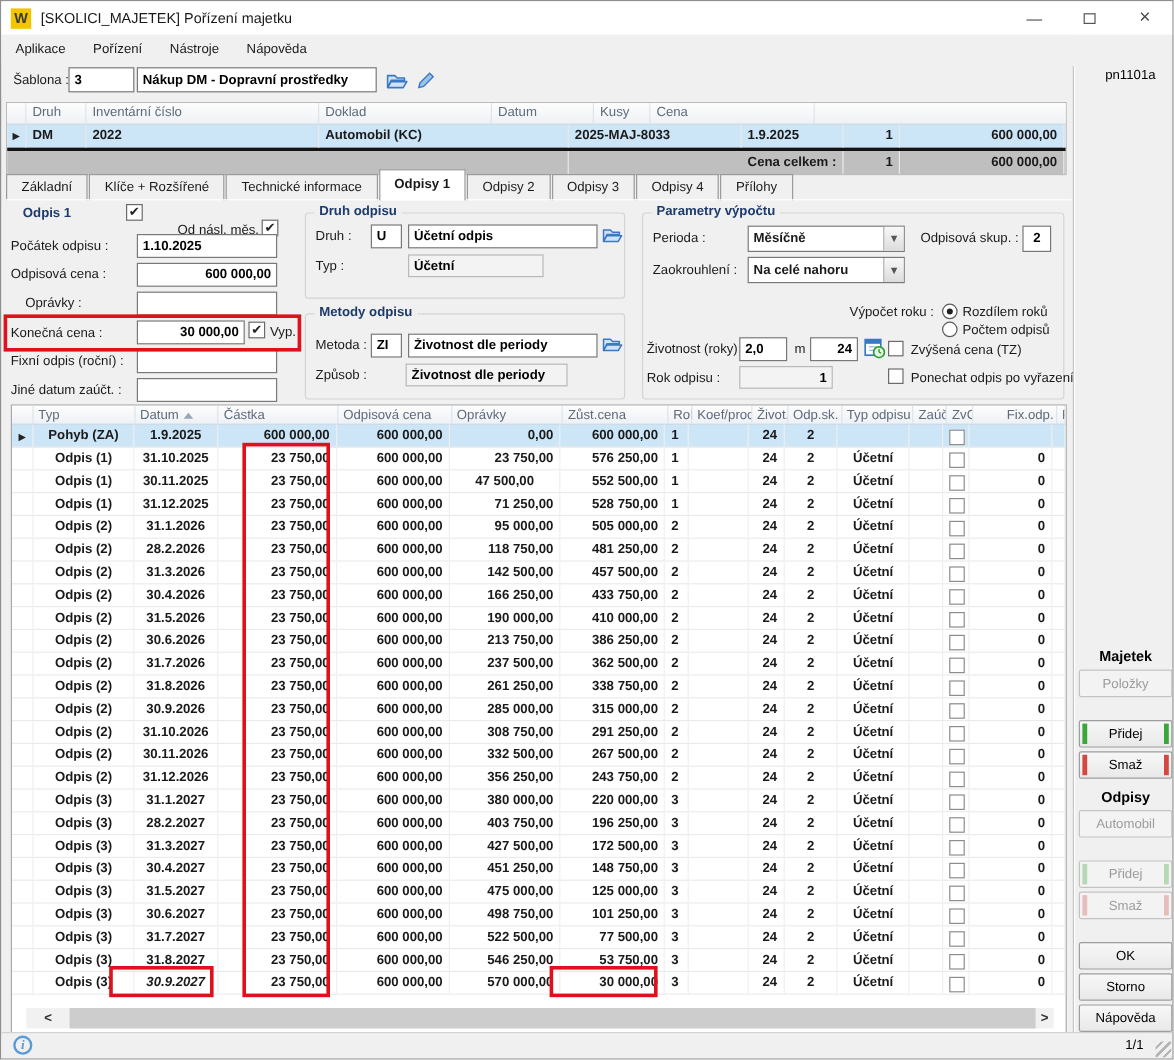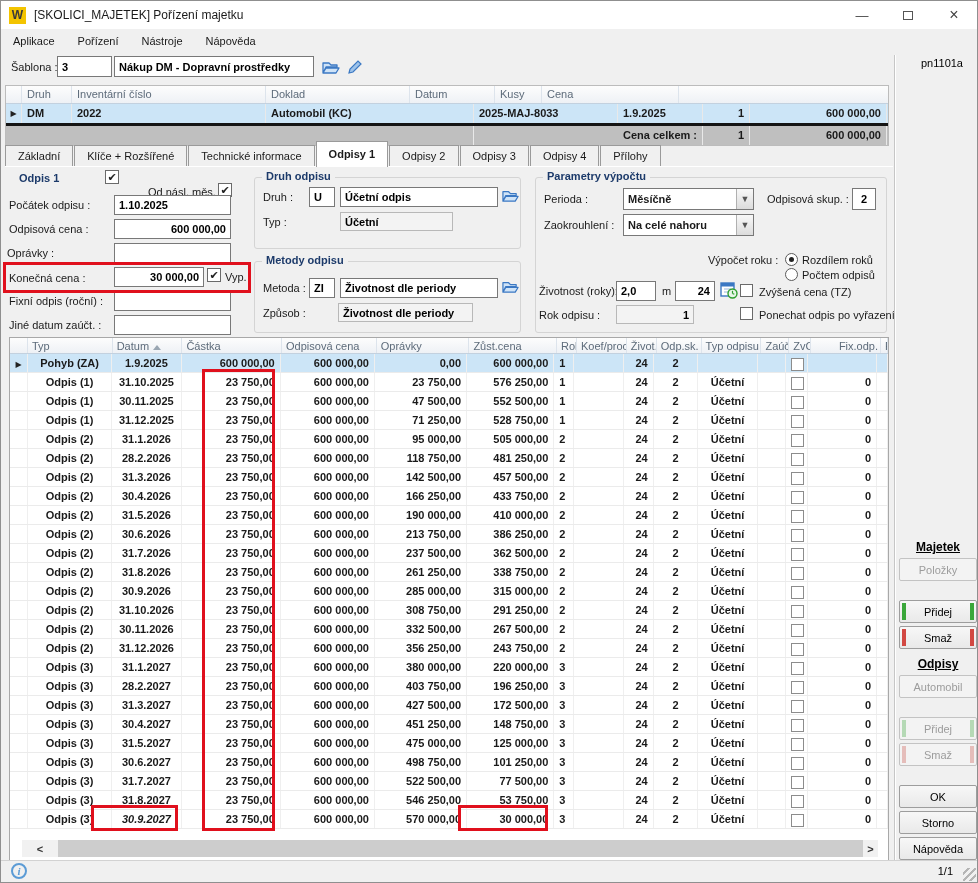--- a/index.html
+++ b/index.html
@@ -73,21 +73,21 @@
   .sort-tri { display:inline-block; width:0; height:0; border-left:4px solid transparent; border-right:4px solid transparent; border-bottom:5px solid #9aa6b2; margin-left:4px; }
 
   
   .hscroll { position:absolute; left:12px; bottom:3px; width:856px; height:17px; background:#f1f1f1; display:flex; }
   .sc-btn { width:36px; height:100%; display:flex; align-items:center; justify-content:center; font-weight:bold; color:#333; }
   .sc-btn.right { width:15px; }
   .sc-thumb { flex:1; background:#cdcdcd; }
 
   
   .vsep { position:absolute; left:893px; top:54px; width:2px; height:806px; border-left:1px solid #c6c6c6; border-right:1px solid #ffffff; }
-  .side-title { position:absolute; left:898px; width:78px; text-align:center; font-weight:bold; font-size:12px; color:#000;text-decoration:underline; }
+  .side-title { position:absolute; left:898px; width:78px; text-align:center; font-weight:bold; font-size:12px; color:#000; }
   .sbtn { position:absolute; left:898px; width:78px; height:23px; background:linear-gradient(#f7f7f7,#e9e9e9); border:1px solid #9d9d9d; border-radius:2px; display:flex; align-items:center; justify-content:center; color:#000; }
   .sbtn.dis { background:#f3f3f3; border-color:#c3c3c3; color:#9c9c9c; }
   .sbtn.gbar::before, .sbtn.gbar::after { content:""; position:absolute; top:2px; bottom:2px; width:4px; background:var(--bar-green); }
   .sbtn.rbar::before, .sbtn.rbar::after { content:""; position:absolute; top:2px; bottom:2px; width:4px; background:var(--bar-red); }
   .sbtn.gbar.dis::before, .sbtn.gbar.dis::after { background:var(--bar-green-disabled); }
   .sbtn.rbar.dis::before, .sbtn.rbar.dis::after { background:var(--bar-red-disabled); }
   .sbtn.gbar::before, .sbtn.rbar::before { left:2px; }
   .sbtn.gbar::after, .sbtn.rbar::after { right:2px; }
 
   
@@ -186,21 +186,21 @@
   <span class="cb" style="left:104px; top:169px;">✔</span>
   <span class="flabel" style="left:147px; top:185px;">Od násl. měs.</span>
   <span class="cb" style="left:217px; top:182px;">✔</span>
 
   <span class="flabel" style="left:8px; top:198px;">Počátek odpisu :</span>
   <input class="inputbox fin" style="left: 113px; top: 194px; width: 117px;" value="1.10.2025">
 
   <span class="flabel" style="left:8px; top:222px;">Odpisová cena :</span>
   <input class="inputbox fin" style="left: 113px; top: 218px; width: 117px; text-align: right;" value="600 000,00">
 
-  <span class="flabel" style="left:6px; top:246px;">Oprávky :</span>
+  <span class="flabel" style="left:20px; top:246px;">Oprávky :</span>
   <input class="inputbox fin" style="left: 113px; top: 242px; width: 117px;">
 
   <span class="flabel" style="left:8px; top:271px;">Konečná cena :</span>
   <input class="inputbox fin" style="left: 113px; top: 266px; width: 90px; text-align: right;" value="30 000,00">
   <span class="cb" style="left:206px; top:267px;">✔</span>
   <span class="flabel" style="left:224px; top:270px;">Vyp.</span>
 
   <span class="flabel" style="left:8px; top:294px;">Fixní odpis (roční) :</span>
   <input class="inputbox fin" style="left: 113px; top: 290px; width: 117px;">
 
@@ -340,21 +340,21 @@
           </div>
           <div class="s-cell r" style="width: 70px;">0</div>
           <div class="s-cell" style="flex: 1 1 0%;"></div>
         </div>
         <div class="s-row">
           <div class="s-cell ind" style="width: 18px;"></div>
           <div class="s-cell c" style="width: 85px;">Odpis (1)</div>
           <div class="s-cell c" style="width: 70px;">30.11.2025</div>
           <div class="s-cell r" style="width: 100px;">23 750,00</div>
           <div class="s-cell r" style="width: 95px;">600 000,00</div>
-          <div class="s-cell r" style="width: 93px;">47 500,00</div>
+          <div class="s-cell r" style="width: 93px; text-align: center;">47 500,00</div>
           <div class="s-cell r" style="width: 88px;">552 500,00</div>
           <div class="s-cell" style="width: 20px;">1</div>
           <div class="s-cell r" style="width: 50px;"></div>
           <div class="s-cell r" style="width: 30px;">24</div>
           <div class="s-cell c" style="width: 45px;">2</div>
           <div class="s-cell c" style="width: 60px;">Účetní</div>
           <div class="s-cell c" style="width: 28px;"></div>
           <div class="s-cell c" style="width: 22px;">
             <div class="s-cb"></div>
           </div>

